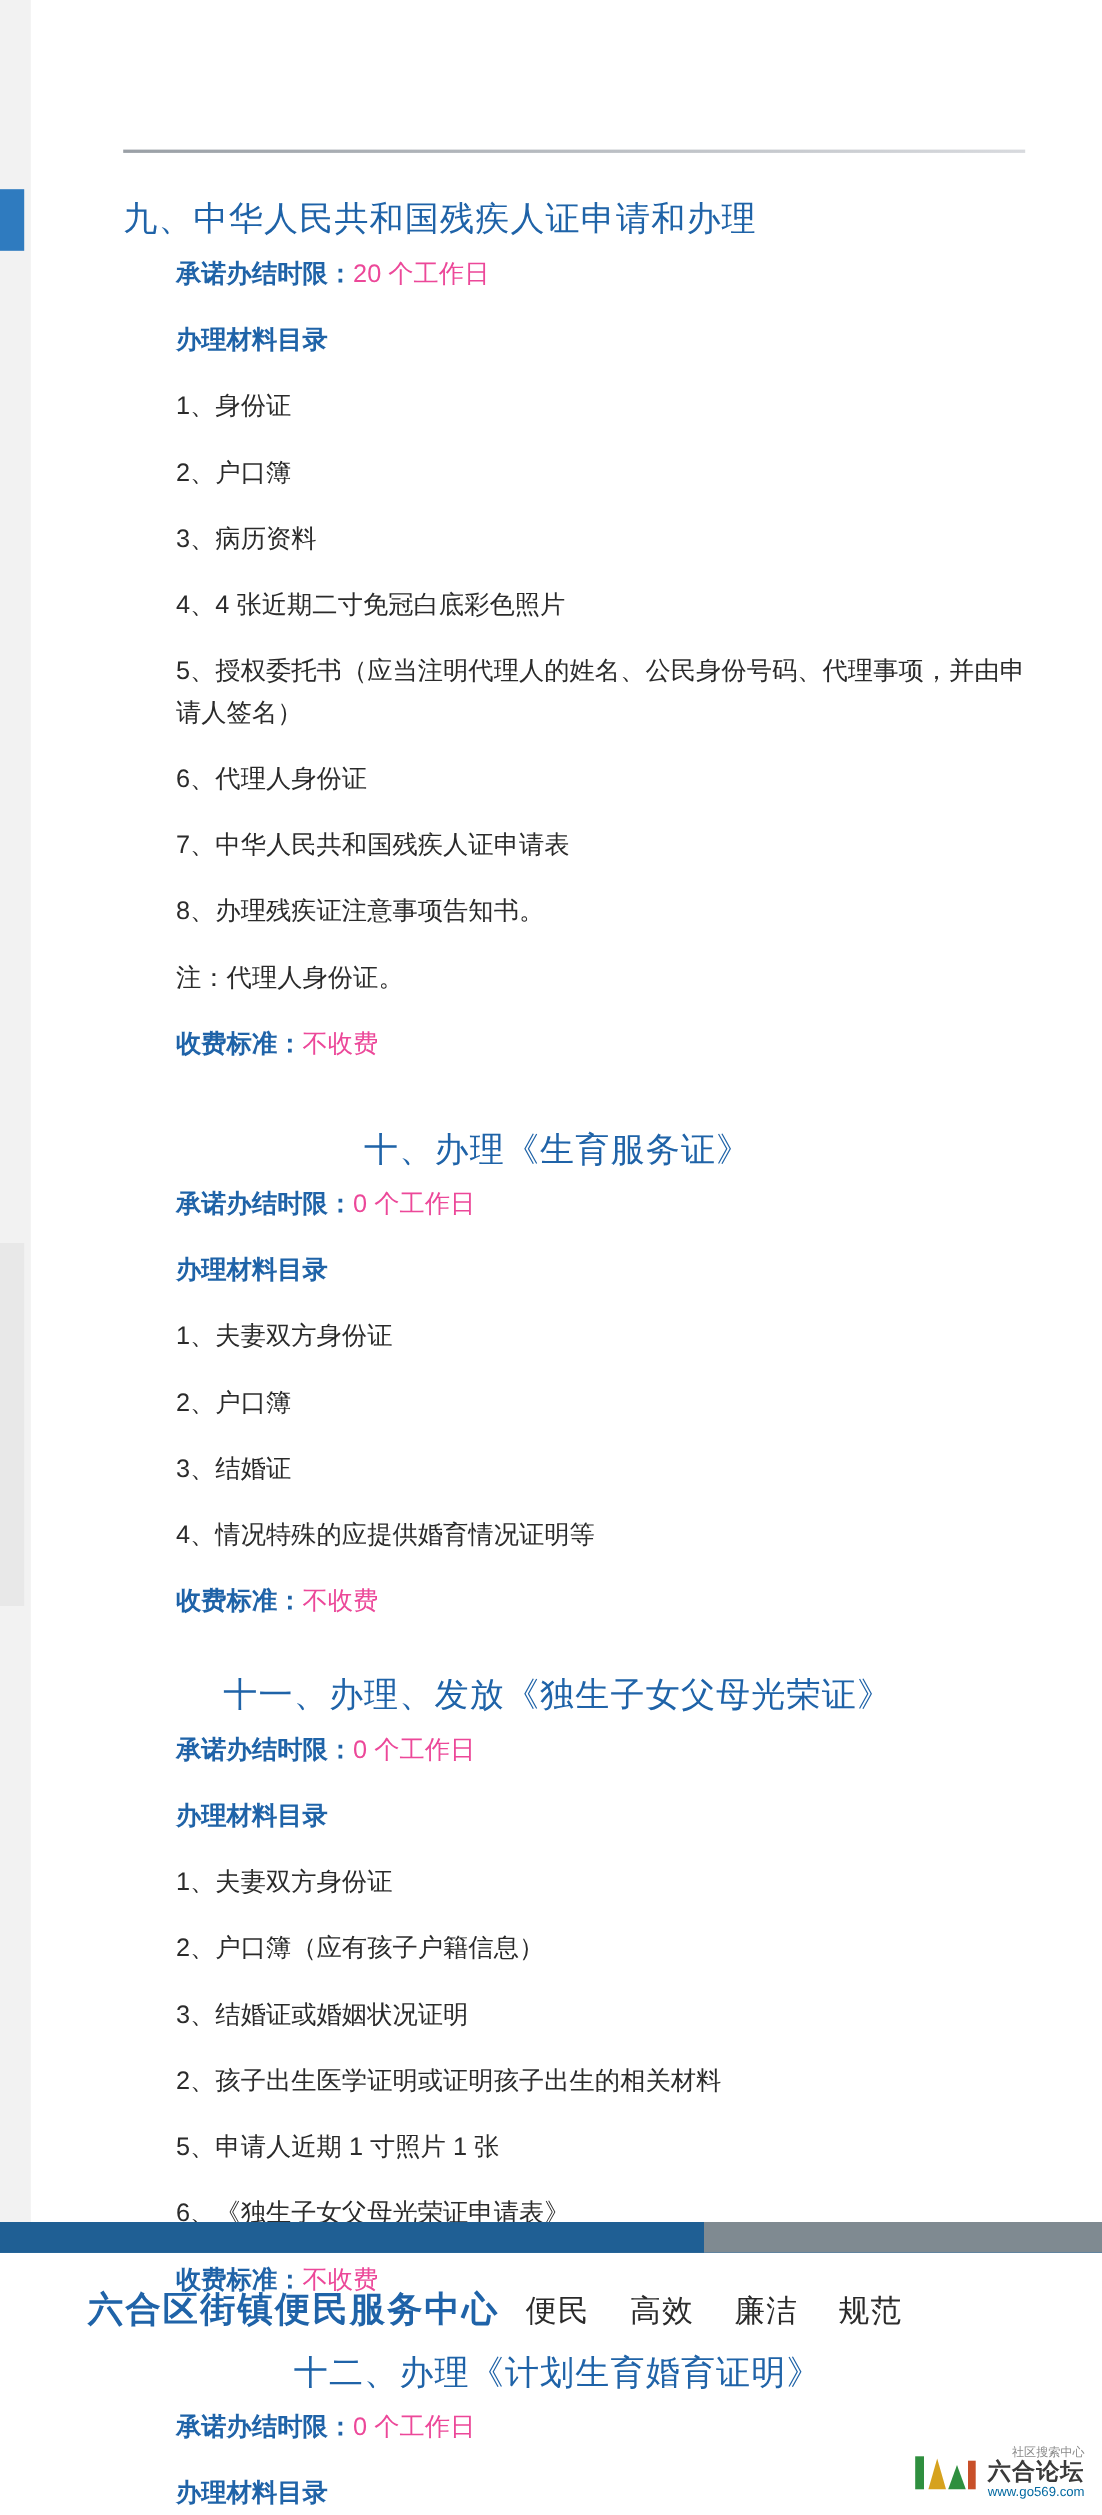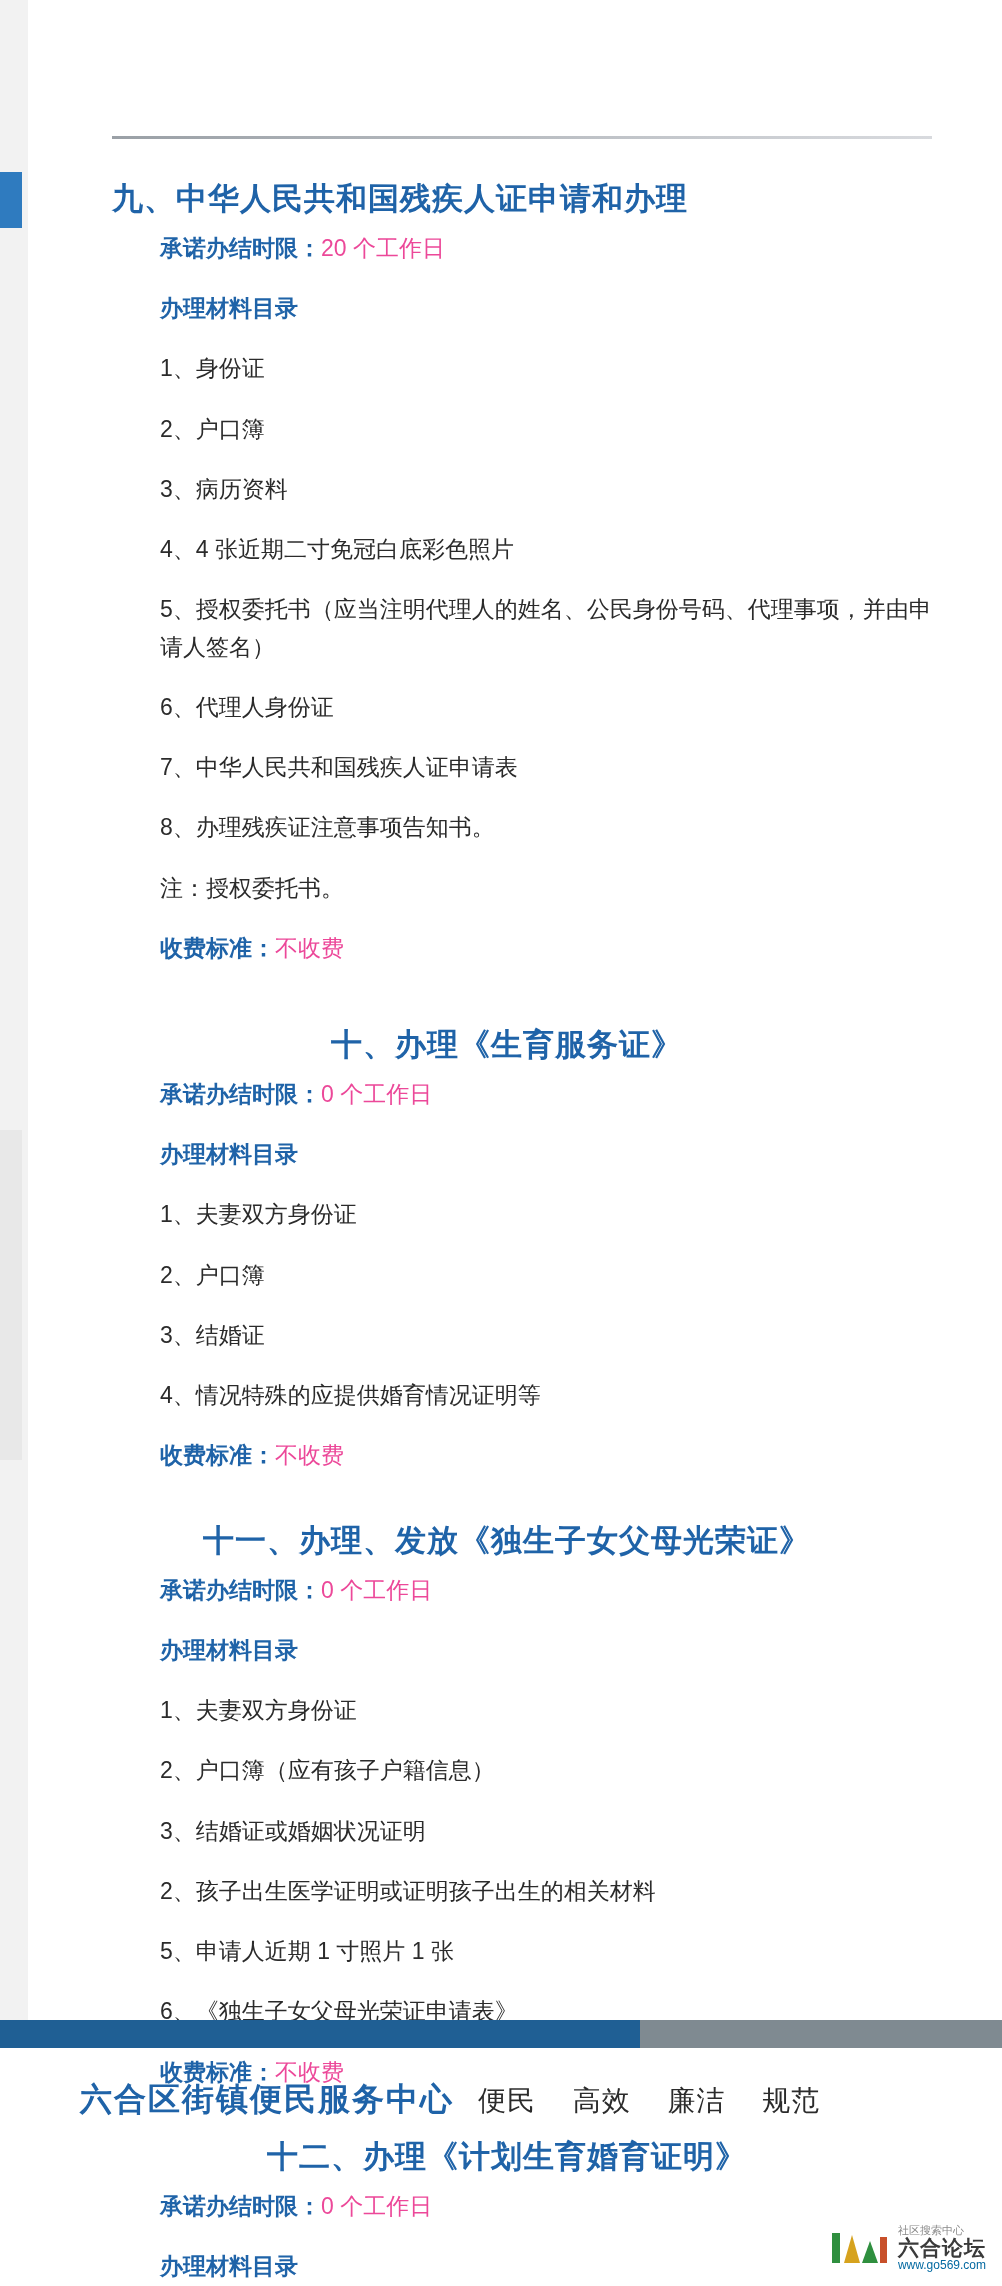--- a/index.html
+++ b/index.html
@@ -65,21 +65,21 @@
     width: 830px;
   }
 
   .section {
     margin-bottom: 10px;
   }
 
   h2.sec-title {
     color: #1f63a8;
     font-size: 31px;
-    font-weight: bold;
+    font-weight: normal;
     margin: 0 0 10px 0;
     letter-spacing: 1px;
     line-height: 1.35;
   }
   h2.sec-title.center {
     text-align: center;
     padding-right: 40px;
   }
   h2.sec-title.left {
     text-align: left;
@@ -197,21 +197,21 @@
     margin-right: 8px;
   }
   .wm-text {
     display: flex;
     flex-direction: column;
     line-height: 1.1;
   }
   .wm-top {
     font-size: 11px;
     color: #8a8a8a;
-    text-align: left;
+    text-align: right;
   }
   .wm-main {
     font-size: 21px;
     color: #3a3a3a;
     font-weight: bold;
     letter-spacing: 1px;
   }
   .wm-url {
     font-size: 12px;
     color: #0369a1;
@@ -239,21 +239,21 @@
       </p>
       <p class="subhead">办理材料目录</p>
       <p class="item">1、身份证</p>
       <p class="item">2、户口簿</p>
       <p class="item">3、病历资料</p>
       <p class="item">4、4 张近期二寸免冠白底彩色照片</p>
       <p class="item wrap" style="padding-left:48px;text-indent:0;">5、授权委托书（应当注明代理人的姓名、公民身份号码、代理事项，并由申请人签名）</p>
       <p class="item">6、代理人身份证</p>
       <p class="item">7、中华人民共和国残疾人证申请表</p>
       <p class="item">8、办理残疾证注意事项告知书。</p>
-      <p class="note">注：授权委托书。</p>
+      <p class="note">注：代理人身份证。</p>
       <p class="fee">
         <span class="label">收费标准：</span><span class="value">不收费</span>
       </p>
     </div>
 
     <div class="gap-lg"></div>
 
     <div class="section">
       <h2 class="sec-title center">十、办理《生育服务证》</h2>
       <p class="row">

